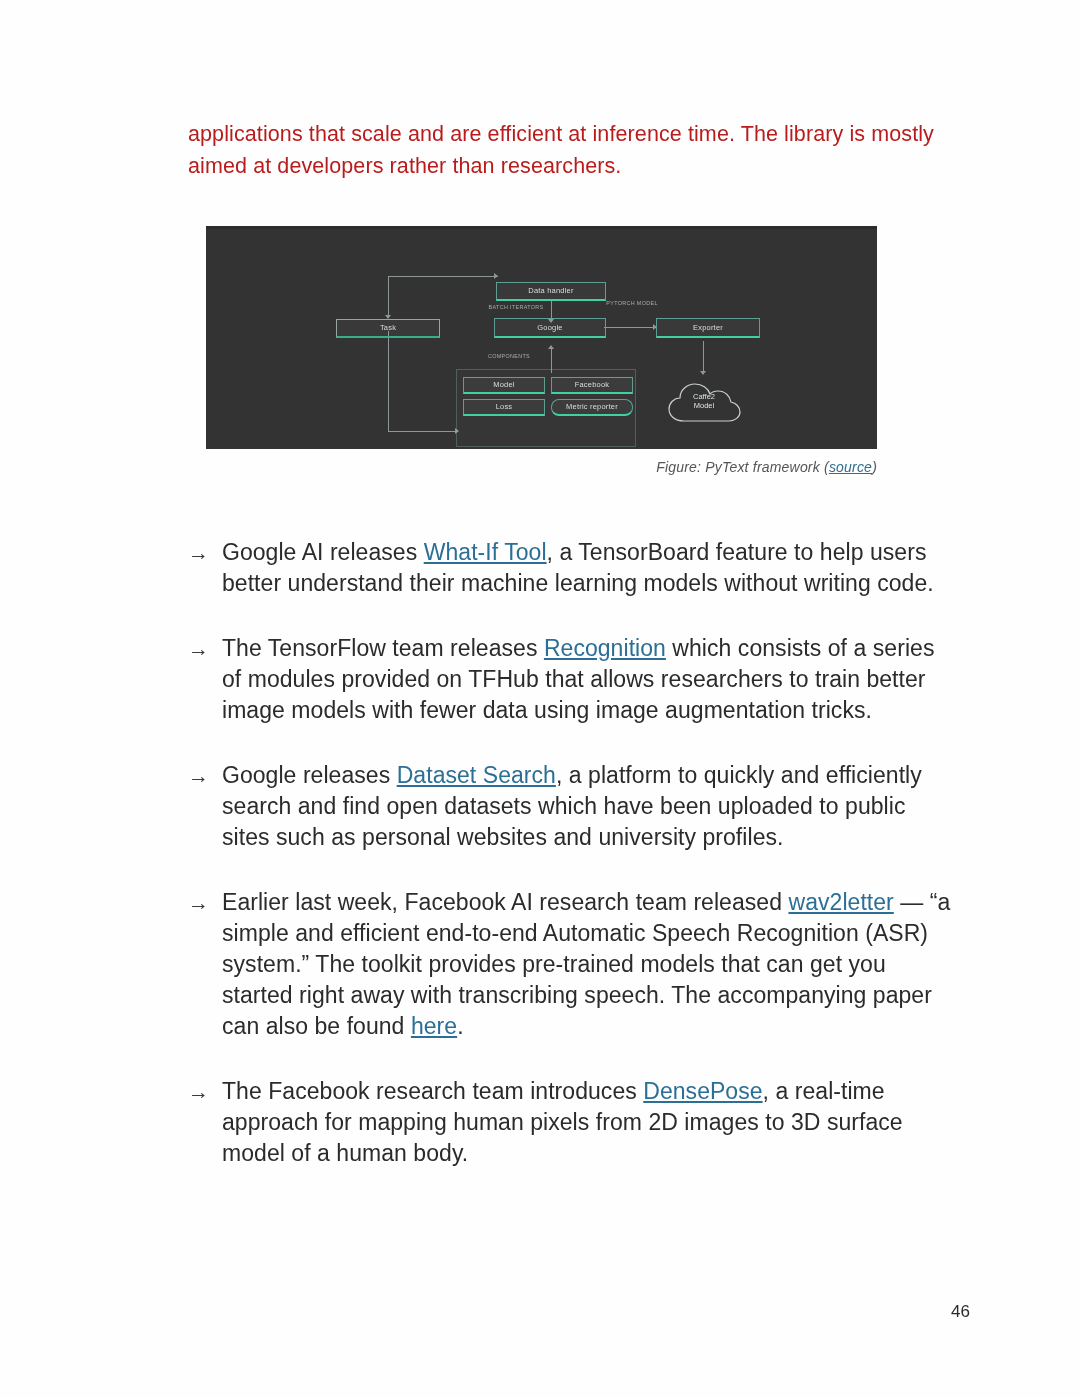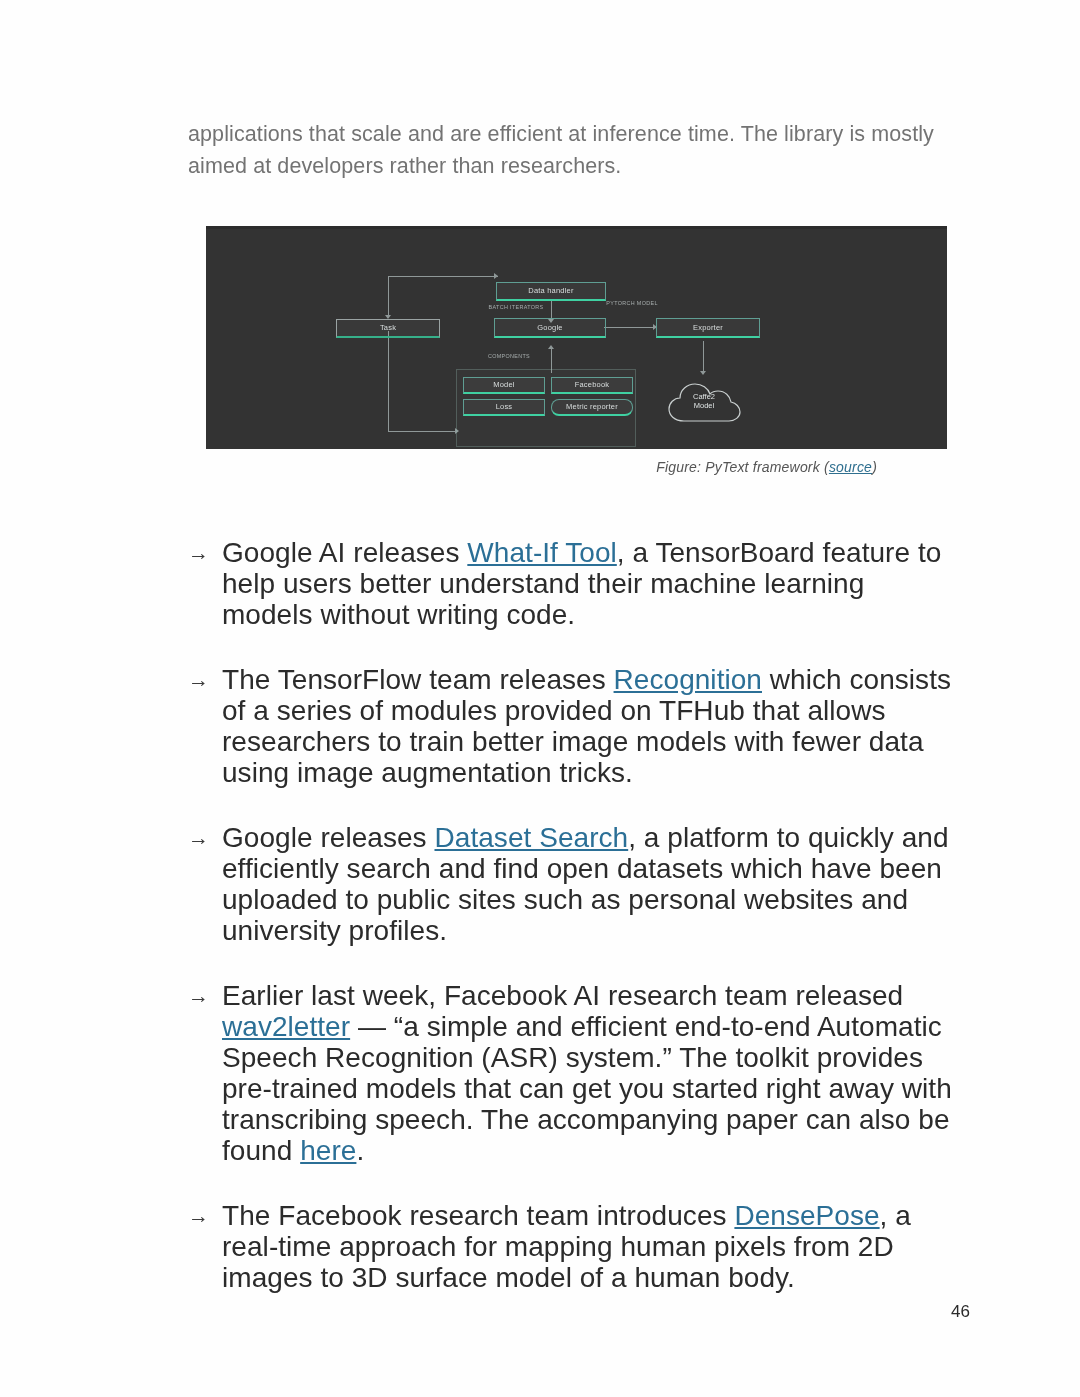--- a/index.html
+++ b/index.html
@@ -24,33 +24,33 @@
     position: absolute;
     left: 188px;
     top: 118px;
     width: 770px;
   }
 
   
   .intro {
     font-size: 21.5px;
     line-height: 32px;
-    color: #737373;
+    color: #b91c1c;
     letter-spacing: 0.1px;
     margin: 0 0 44px 0;
     font-weight: 400;
   }
 
   
   .figure-wrap {
     margin: 0 0 0 18px;
     width: 671px;
   }
   .figure-panel {
-    width: 741px;
+    width: 671px;
     height: 220px;
     background: #333333;
     border-top: 3px solid #2c2c2c;
     position: relative;
     overflow: hidden;
   }
   .diagram {
     position: absolute;
     inset: 0;
   }
@@ -154,21 +154,21 @@
   }
   .bullet-marker {
     flex: 0 0 auto;
     width: 34px;
     font-size: 21px;
     line-height: 31px;
     color: #3b3b3b;
   }
   .bullet-text {
     flex: 1 1 auto;
-    font-size: 28px;
+    font-size: 23px;
     line-height: 31px;
     color: #2b2b2b;
     letter-spacing: 0.05px;
   }
   .bullet-text a,
   .lnk {
     color: #2b6f96;
     text-decoration: underline;
     text-underline-offset: 2px;
   }

